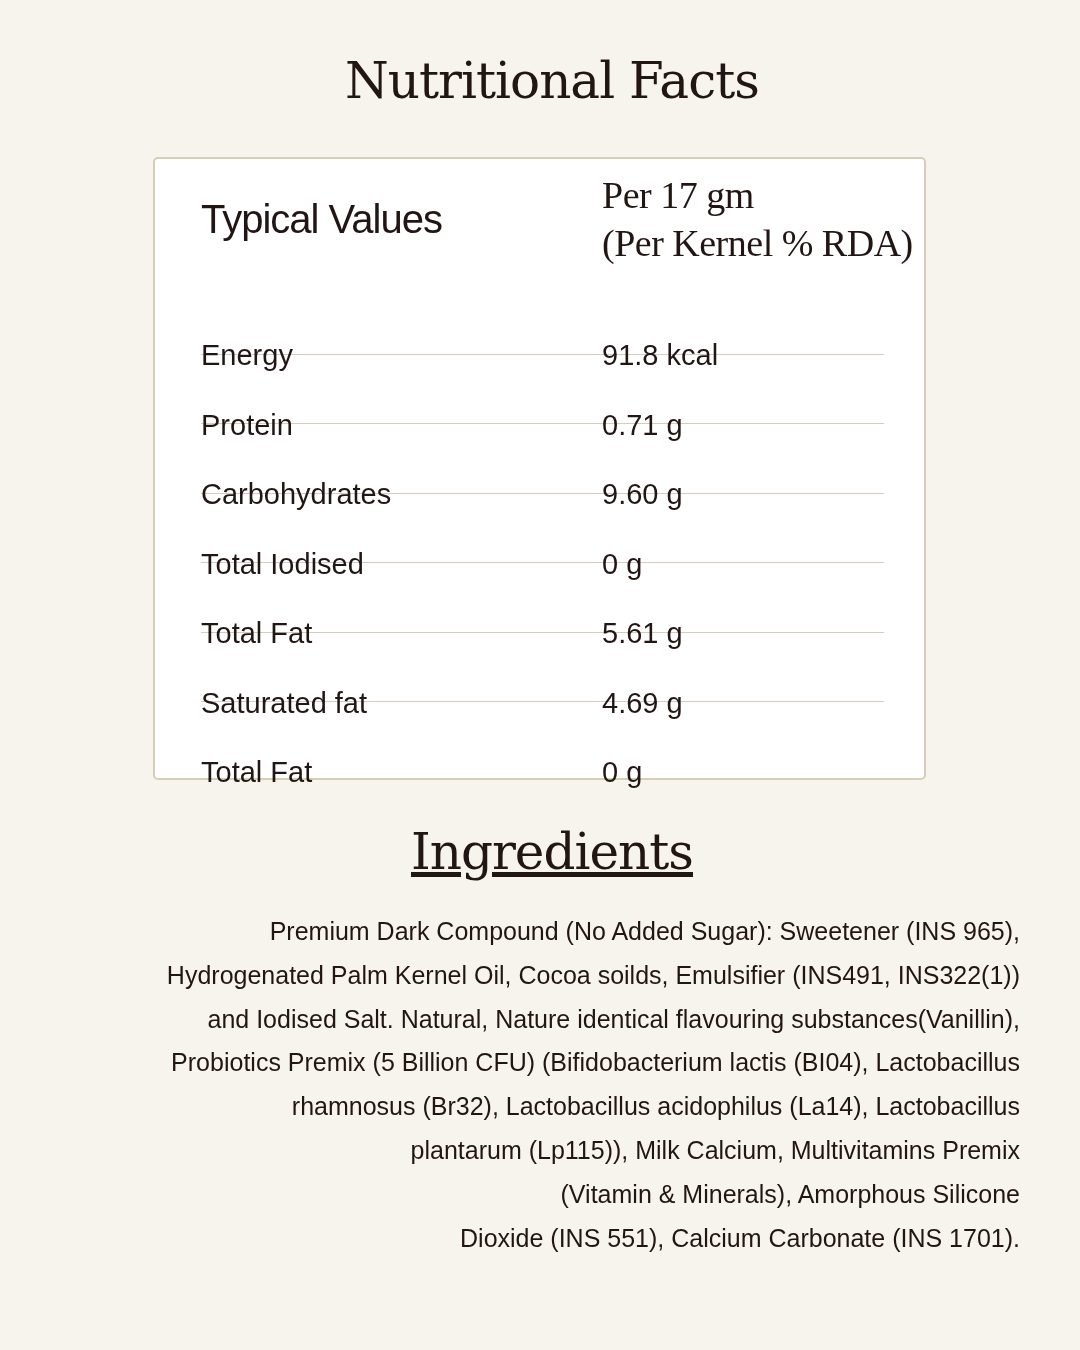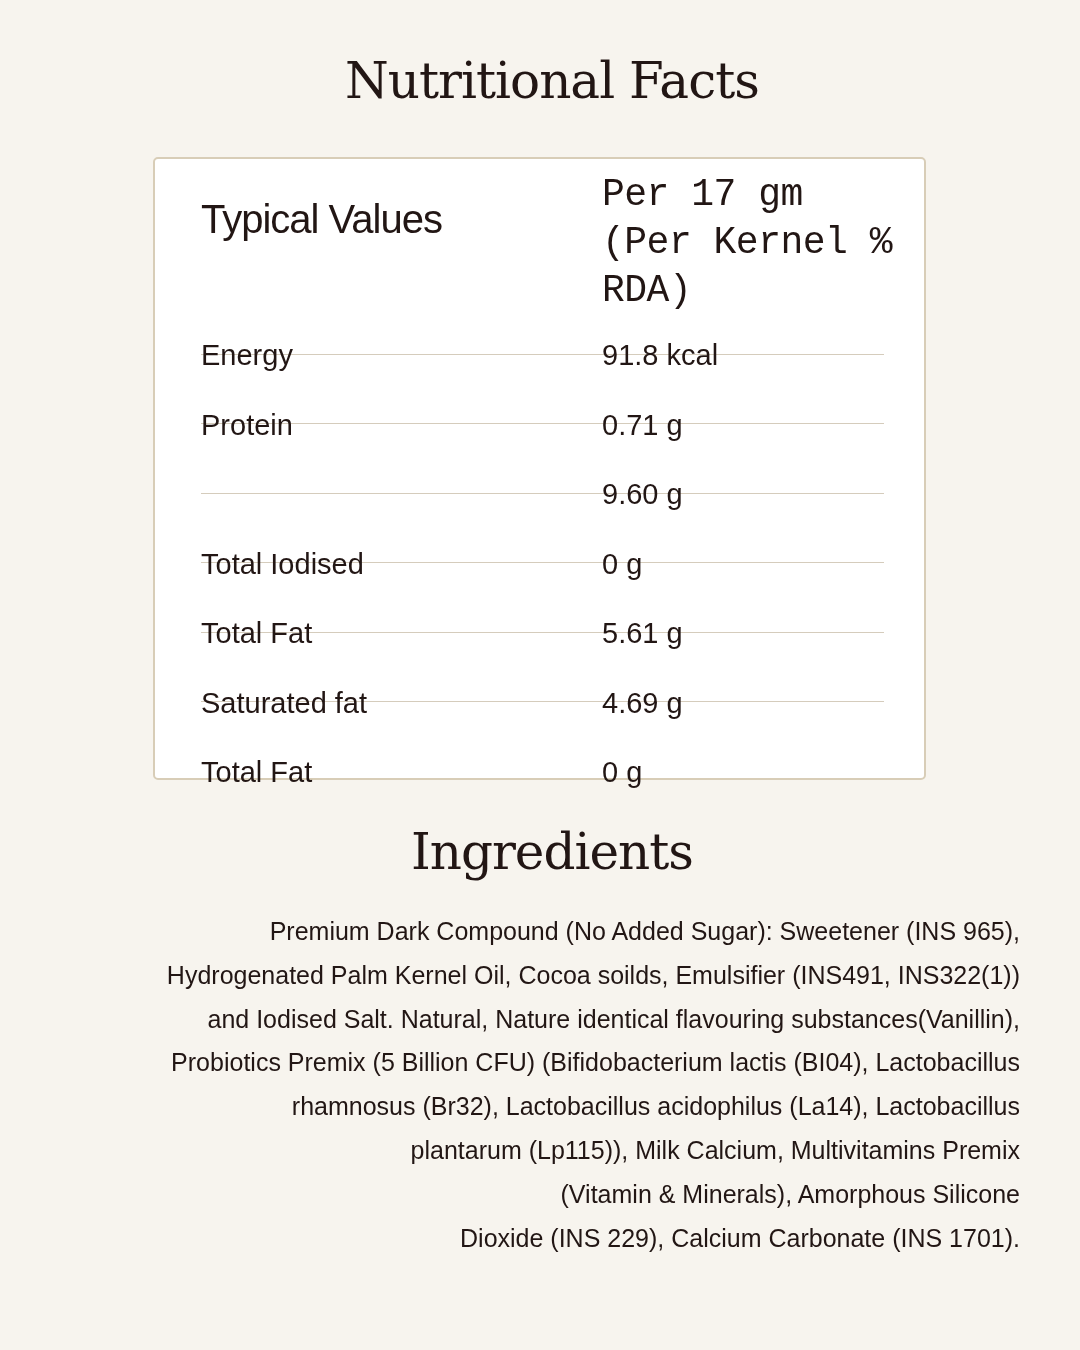--- a/index.html
+++ b/index.html
@@ -59,21 +59,21 @@
     }
     .head-right {
       position: absolute;
       left: 447px;
       top: 12px;
       font-family: "Liberation Serif", "DejaVu Serif", serif;
       font-size: 38px;
       line-height: 48px;
       letter-spacing: -0.5px;
     }
-    .head-right span { display: block; font-family: Liberation Mono, monospace; }
+    .head-right span { display: block; }
     .rows {
       position: absolute;
       left: 46px;
       top: 126px;
       width: 683px;
     }
     .row {
       position: relative;
       height: 69.5px;
       border-bottom: 1px solid #d5ccbc;
@@ -87,20 +87,21 @@
       line-height: 36px;
       color: #221614;
       margin-top: 36px;
     }
     .row .label { left: 0; }
     .row .value { left: 401px; }
     .title-ingredients {
       top: 820px;
       font-size: 50px;
       line-height: 64px;
+      text-decoration: underline;
     }
     .ingredients {
       position: absolute;
       left: 60px;
       top: 910px;
       width: 960px;
       text-align: right;
       font-family: "Liberation Sans", "DejaVu Sans", sans-serif;
       font-size: 25px;
       line-height: 43.8px;
@@ -127,20 +128,21 @@
     <div class="rows">
       <div class="row">
         <span class="label">Energy</span>
         <span class="value">91.8 kcal</span>
       </div>
       <div class="row">
         <span class="label">Protein</span>
         <span class="value">0.71 g</span>
       </div>
       <div class="row">
+        <span class="label">Carbohydrates</span>
         <span class="value">9.60 g</span>
       </div>
       <div class="row">
         <span class="label">Total Iodised</span>
         <span class="value">0 g</span>
       </div>
       <div class="row">
         <span class="label">Total Fat</span>
         <span class="value">5.61 g</span>
       </div>
@@ -158,16 +160,16 @@
   <h2 class="section-title title-ingredients">Ingredients</h2>
 
   <p class="ingredients">
     <span>Premium Dark Compound (No Added Sugar): Sweetener (INS 965),</span>
     <span>Hydrogenated Palm Kernel Oil, Cocoa soilds, Emulsifier (INS491, INS322(1))</span>
     <span>and Iodised Salt. Natural, Nature identical flavouring substances(Vanillin),</span>
     <span>Probiotics Premix (5 Billion CFU) (Bifidobacterium lactis (BI04), Lactobacillus</span>
     <span>rhamnosus (Br32), Lactobacillus acidophilus (La14), Lactobacillus</span>
     <span>plantarum (Lp115)), Milk Calcium, Multivitamins Premix</span>
     <span>(Vitamin &amp; Minerals), Amorphous Silicone</span>
-    <span>Dioxide (INS 229), Calcium Carbonate (INS 1701).</span>
+    <span>Dioxide (INS 551), Calcium Carbonate (INS 1701).</span>
   </p>
 
 </div>
 
 </body></html>

